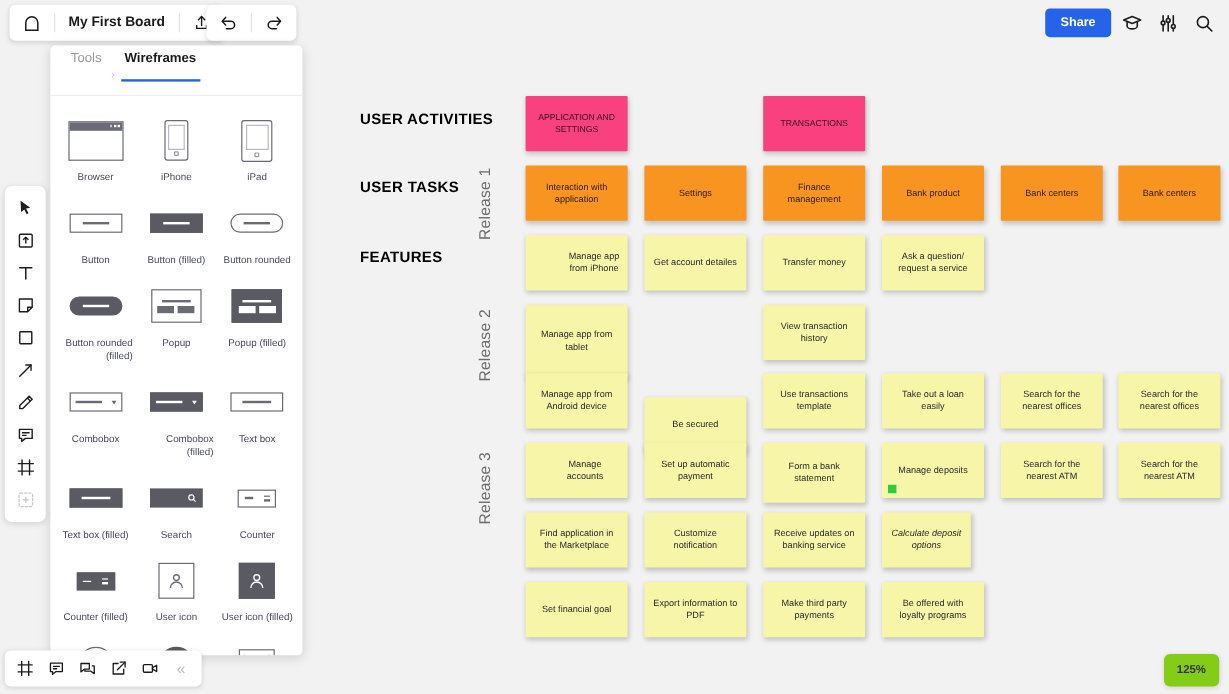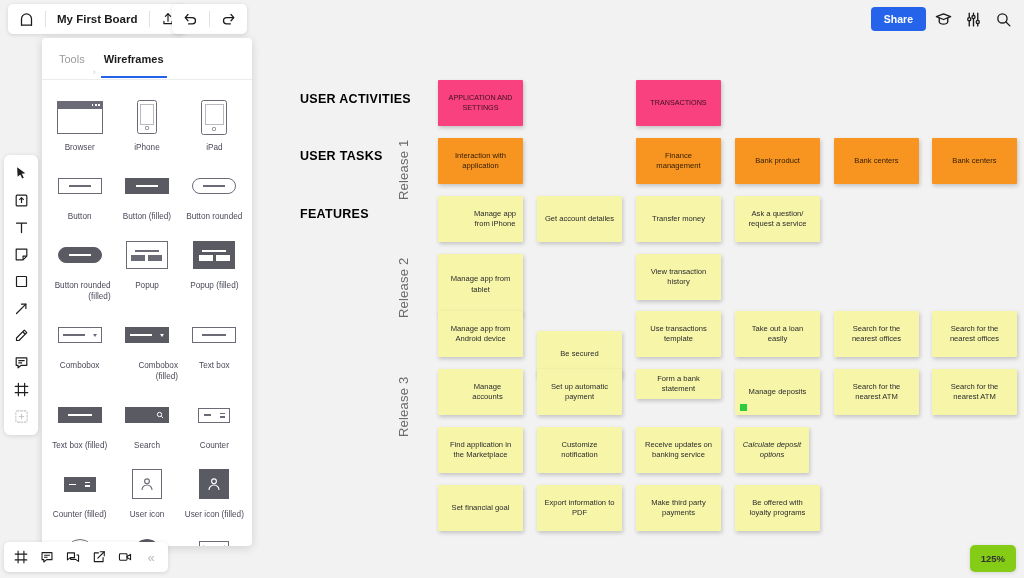--- a/index.html
+++ b/index.html
@@ -145,21 +145,21 @@
     width: 210px; height: 508px;
     background: #fff;
     border-radius: 4px;
     box-shadow: 0 2px 10px rgba(0,0,0,.14);
     overflow: hidden;
     z-index: 4;
     display: flex; flex-direction: column;
   }
   #panel-tabs {
     display: flex; align-items: flex-end;
-    height: 42px; padding: 2px 16px;
+    height: 42px; padding: 12px 16px;
     border-bottom: 1px solid #ededed;
     gap: 7px;
     flex: 0 0 auto;
   }
   .ptab {
     font-size: 11px; color: #9a9a9a;
     padding: 13px 1px 12px;
     cursor: pointer; position: relative;
   }
   .ptab.active { color: #1b1b1b; font-weight: bold; }
@@ -265,20 +265,23 @@
       <div class="release-label" style="left: 396px; top: 437px;">Release 3</div>
       <div class="card pink" style="left: 438px; top: 80px; width: 85px; height: 46px;">
         <span>APPLICATION AND SETTINGS</span>
       </div>
       <div class="card pink" style="left: 636px; top: 80px; width: 85px; height: 46px;">
         <span>TRANSACTIONS</span>
       </div>
       <div class="card orange" style="left: 438px; top: 138px; width: 85px; height: 46px;">
         <span>Interaction with application</span>
       </div>
+      <div class="card orange" style="left: 537px; top: 138px; width: 85px; height: 46px;">
+        <span>Settings</span>
+      </div>
       <div class="card orange" style="left: 636px; top: 138px; width: 85px; height: 46px;">
         <span>Finance management</span>
       </div>
       <div class="card orange" style="left: 735px; top: 138px; width: 85px; height: 46px;">
         <span>Bank product</span>
       </div>
       <div class="card orange" style="left: 834px; top: 138px; width: 85px; height: 46px;">
         <span>Bank centers</span>
       </div>
       <div class="card orange" style="left: 932px; top: 138px; width: 85px; height: 46px;">
@@ -319,21 +322,21 @@
       </div>
       <div class="card yellow" style="left: 932px; top: 311px; width: 85px; height: 46px;">
         <span>Search for the nearest offices</span>
       </div>
       <div class="card yellow" style="left: 438px; top: 369px; width: 85px; height: 46px; padding-left: 20px;">
         <span>Manage accounts</span>
       </div>
       <div class="card yellow" style="left: 537px; top: 369px; width: 85px; height: 46px;">
         <span>Set up automatic payment</span>
       </div>
-      <div class="card yellow" style="left: 636px; top: 369px; width: 85px; height: 30px;">
+      <div class="card yellow" style="left: 636px; top: 369px; width: 85px; height: 50px;">
         <span>Form a bank statement</span>
       </div>
       <div class="card yellow" style="left: 735px; top: 369px; width: 85px; height: 46px;">
         <span>Manage deposits</span>
         <span class="badge" style="background: rgb(47, 203, 63);"></span>
       </div>
       <div class="card yellow" style="left: 834px; top: 369px; width: 85px; height: 46px;">
         <span>Search for the nearest ATM</span>
       </div>
       <div class="card yellow" style="left: 932px; top: 369px; width: 85px; height: 46px;">

